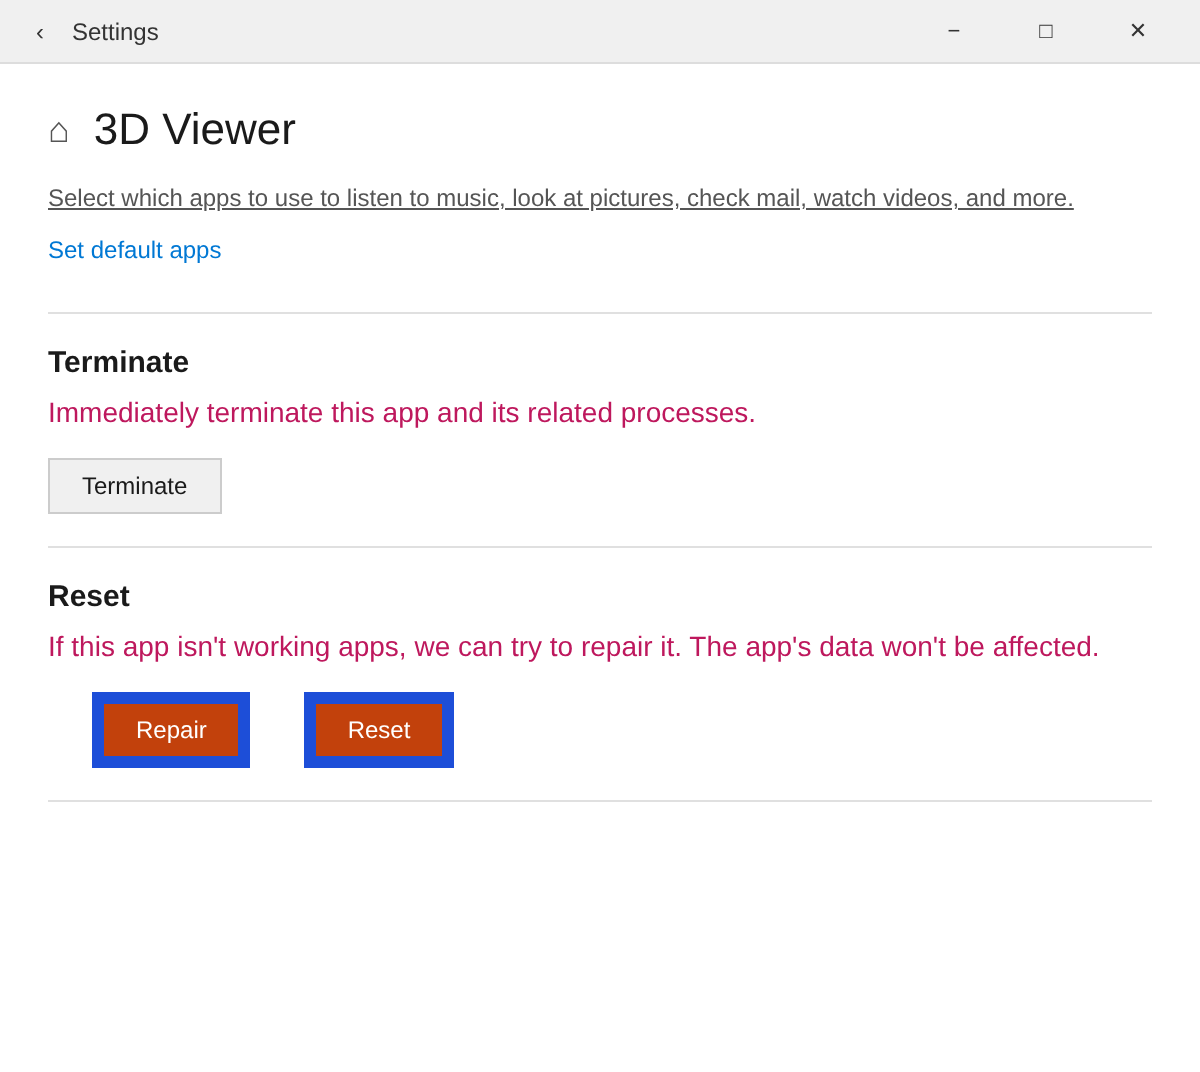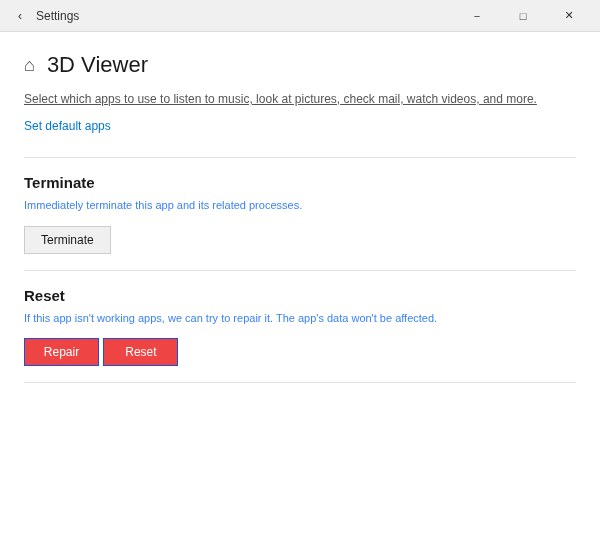--- a/index.html
+++ b/index.html
@@ -115,41 +115,42 @@
     }
 
     .section-title {
       font-size: 15px;
       font-weight: 600;
       color: #1a1a1a;
       margin-bottom: 6px;
     }
 
     .section-description {
-      font-size: 11px;
-      color: #3b82f6;
+      font-size: 14px;
+      color: #be185d;
       line-height: 1.5;
       margin-bottom: 12px;
     }
 
     .btn {
       padding: 6px 16px;
       font-size: 12px;
       cursor: pointer;
       border: 1px solid #ccc;
       background: #f0f0f0;
       color: #1a1a1a;
       font-family: 'Segoe UI', Arial, sans-serif;
       min-width: 75px;
     }
 
     .btn-orange {
-      background: #ef4444;
+      background: #c2410c;
       color: #fff;
-      border: 1px solid #1d4ed8;
+      border: 6px solid #1d4ed8;
+      margin-left: 22px;
     }
   </style>
 </head>
 <body>
 
 <div class="title-bar">
   <div class="title-bar-back">
     <span>‹</span>
   </div>
   <span class="title-bar-title">Settings</span>

